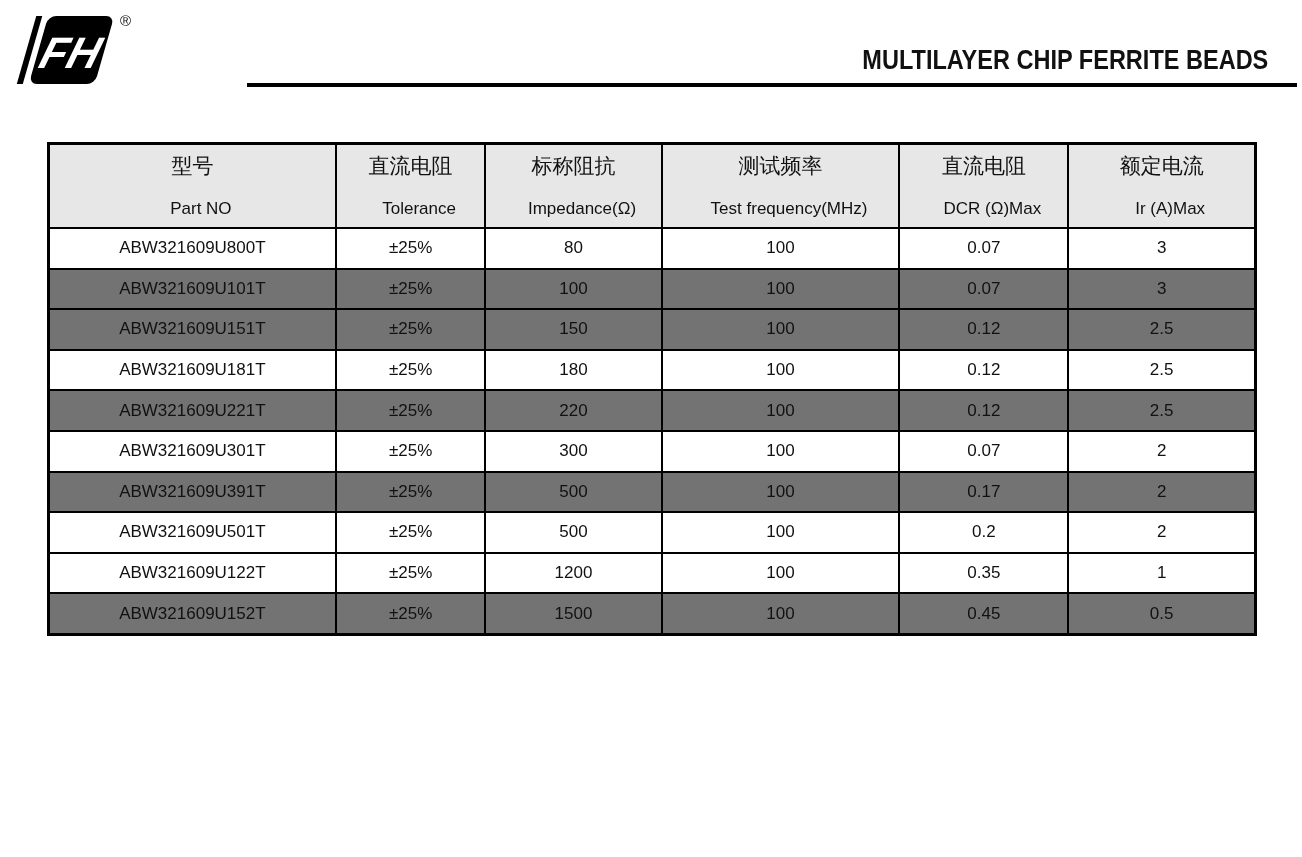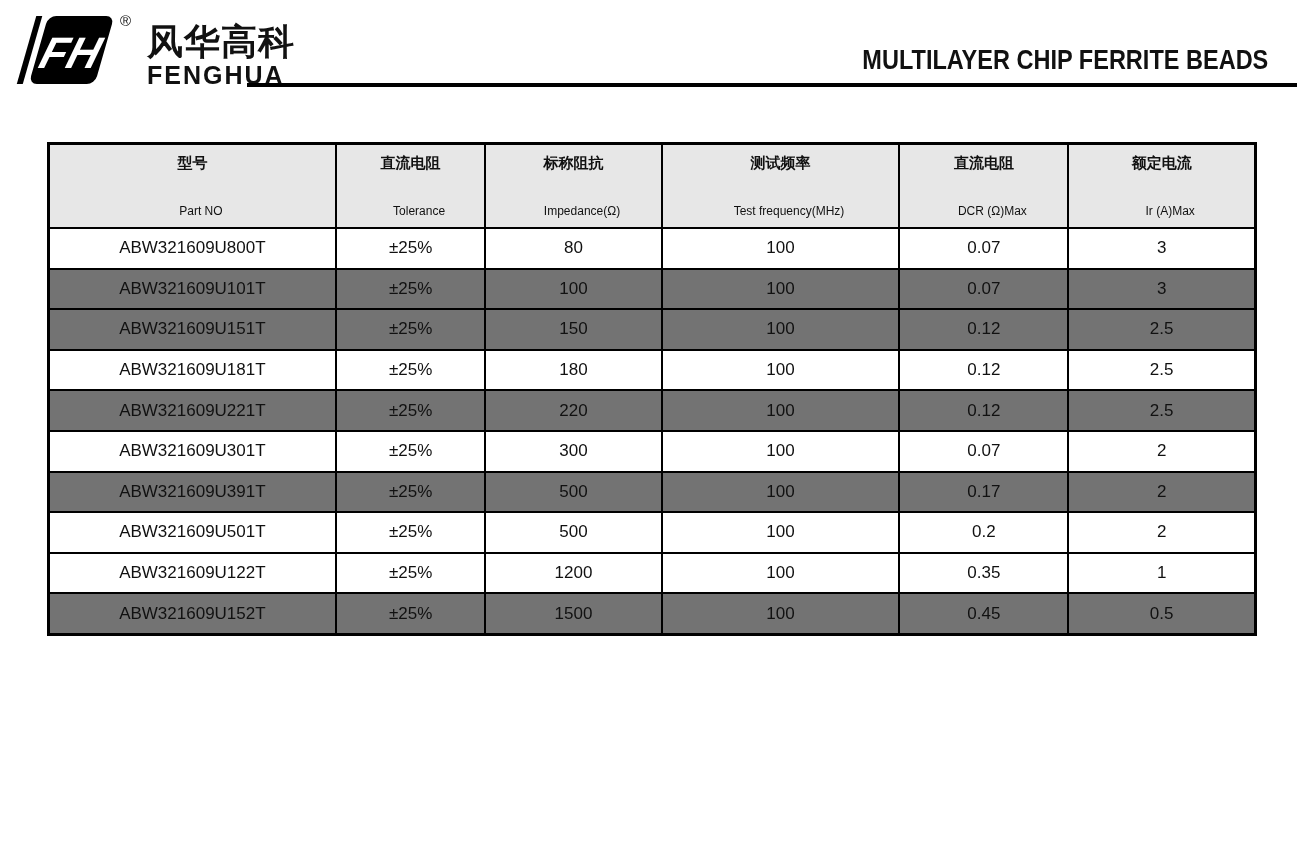--- a/index.html
+++ b/index.html
@@ -27,41 +27,37 @@
     position:absolute; left:47px; top:142px; width:1210px;
     border-collapse:collapse; table-layout:fixed;
     border:3px solid #000;
   }
   .spec-table th, .spec-table td {
     border:2px solid #000; text-align:center; vertical-align:middle;
     padding:0; overflow:hidden;
   }
   .spec-table thead th { background:#e7e7e7; height:82px; }
   .hcell { display:flex; flex-direction:column; justify-content:space-between; height:62px; padding:9px 0; }
-  .h-cn { font-size:15px; font-weight:bold; line-height:1; }
-  .h-en { font-size:12px; font-weight:normal; line-height:1;padding-left:17px; }
+  .h-cn { font-size:21px; font-weight:normal; line-height:1; }
+  .h-en { font-size:17px; font-weight:normal; line-height:1;padding-left:17px; }
   .spec-table tbody td { height:38.6px; font-size:17px; }
   .spec-table tbody tr.alt { background:#737373; }
 </style>
 </head>
 <body>
 
 <div class="logo-wrap">
   <svg class="logo-mark" viewBox="0 0 112 80" xmlns="http://www.w3.org/2000/svg">
     <g transform="skewX(-16)">
       <rect x="26" y="6" width="6" height="68" fill="#000"></rect>
       <rect x="38" y="6" width="66" height="68" rx="8" fill="#000"></rect>
       <text x="71" y="58" text-anchor="middle" font-family="Liberation Sans, DejaVu Sans, sans-serif" font-size="44" font-weight="bold" font-style="italic" fill="#fff">FH</text>
     </g>
   </svg>
   <span class="reg-mark">®</span>
-  <div class="brand-text">
-    <div class="brand-cn">风华高科</div>
-    <div class="brand-en">FENGHUA</div>
-  </div>
 </div>
 
 <div class="doc-title">MULTILAYER CHIP FERRITE BEADS</div>
 <div class="header-rule"></div>
 
 <table class="spec-table">
   <colgroup>
       <col style="width: 23.8%;">
       <col style="width: 12.4%;">
       <col style="width: 14.6%;">

